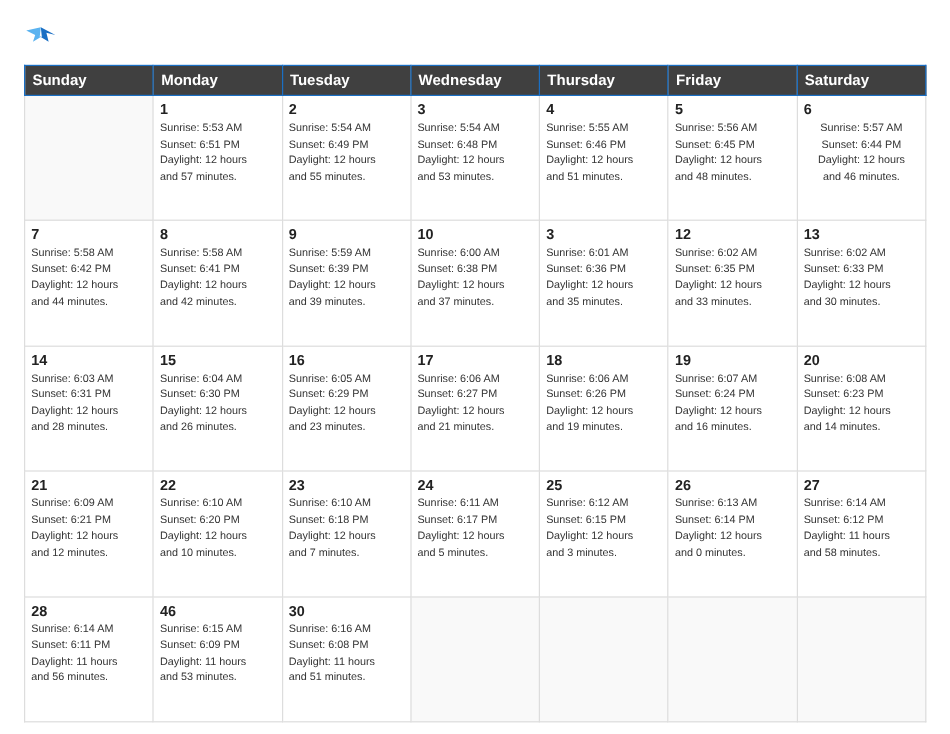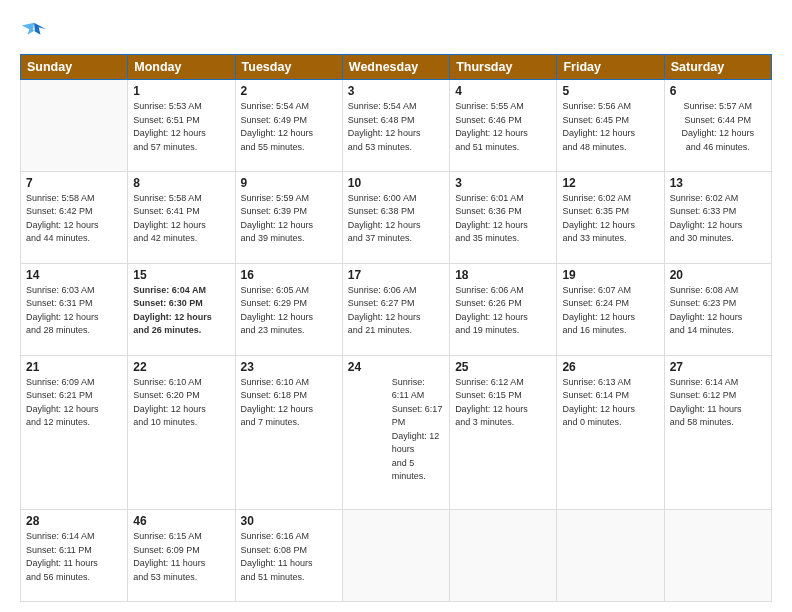--- a/index.html
+++ b/index.html
@@ -47,21 +47,21 @@
       color: #444;
     }
     .calendar {
       flex: 1;
       border: 1px solid #ccc;
       border-collapse: collapse;
       width: 100%;
       table-layout: fixed;
     }
     .calendar th {
-      background: #a16207;
+      background: #404040;
       color: #fff;
       text-align: left;
       padding: 5px 6px;
       font-size: 12.5px;
       font-weight: bold;
       border: 1px solid #1a6fc4;
     }
     .calendar td {
       vertical-align: top;
       padding: 4px 5px;
@@ -219,21 +219,21 @@
         <tr>
           <td>
             <span class="day-num">14</span>
             <div class="day-info" style="white-space: pre-line;">Sunrise: 6:03 AM
 Sunset: 6:31 PM
 Daylight: 12 hours
 and 28 minutes.</div>
           </td>
           <td>
             <span class="day-num">15</span>
-            <div class="day-info" style="white-space: pre-line; font-weight: bold;">Sunrise: 6:04 AM
+            <div class="day-info" style="white-space: pre-line;">Sunrise: 6:04 AM
 Sunset: 6:30 PM
 Daylight: 12 hours
 and 26 minutes.</div>
           </td>
           <td>
             <span class="day-num">16</span>
             <div class="day-info" style="white-space: pre-line;">Sunrise: 6:05 AM
 Sunset: 6:29 PM
 Daylight: 12 hours
 and 23 minutes.</div>
@@ -284,21 +284,21 @@
           </td>
           <td>
             <span class="day-num">23</span>
             <div class="day-info" style="white-space: pre-line;">Sunrise: 6:10 AM
 Sunset: 6:18 PM
 Daylight: 12 hours
 and 7 minutes.</div>
           </td>
           <td>
             <span class="day-num">24</span>
-            <div class="day-info" style="white-space: pre-line; margin-left: 44px;">Sunrise: 6:11 AM
+            <div class="day-info" style="white-space: pre-line;">Sunrise: 6:11 AM
 Sunset: 6:17 PM
 Daylight: 12 hours
 and 5 minutes.</div>
           </td>
           <td>
             <span class="day-num">25</span>
             <div class="day-info" style="white-space: pre-line;">Sunrise: 6:12 AM
 Sunset: 6:15 PM
 Daylight: 12 hours
 and 3 minutes.</div>

